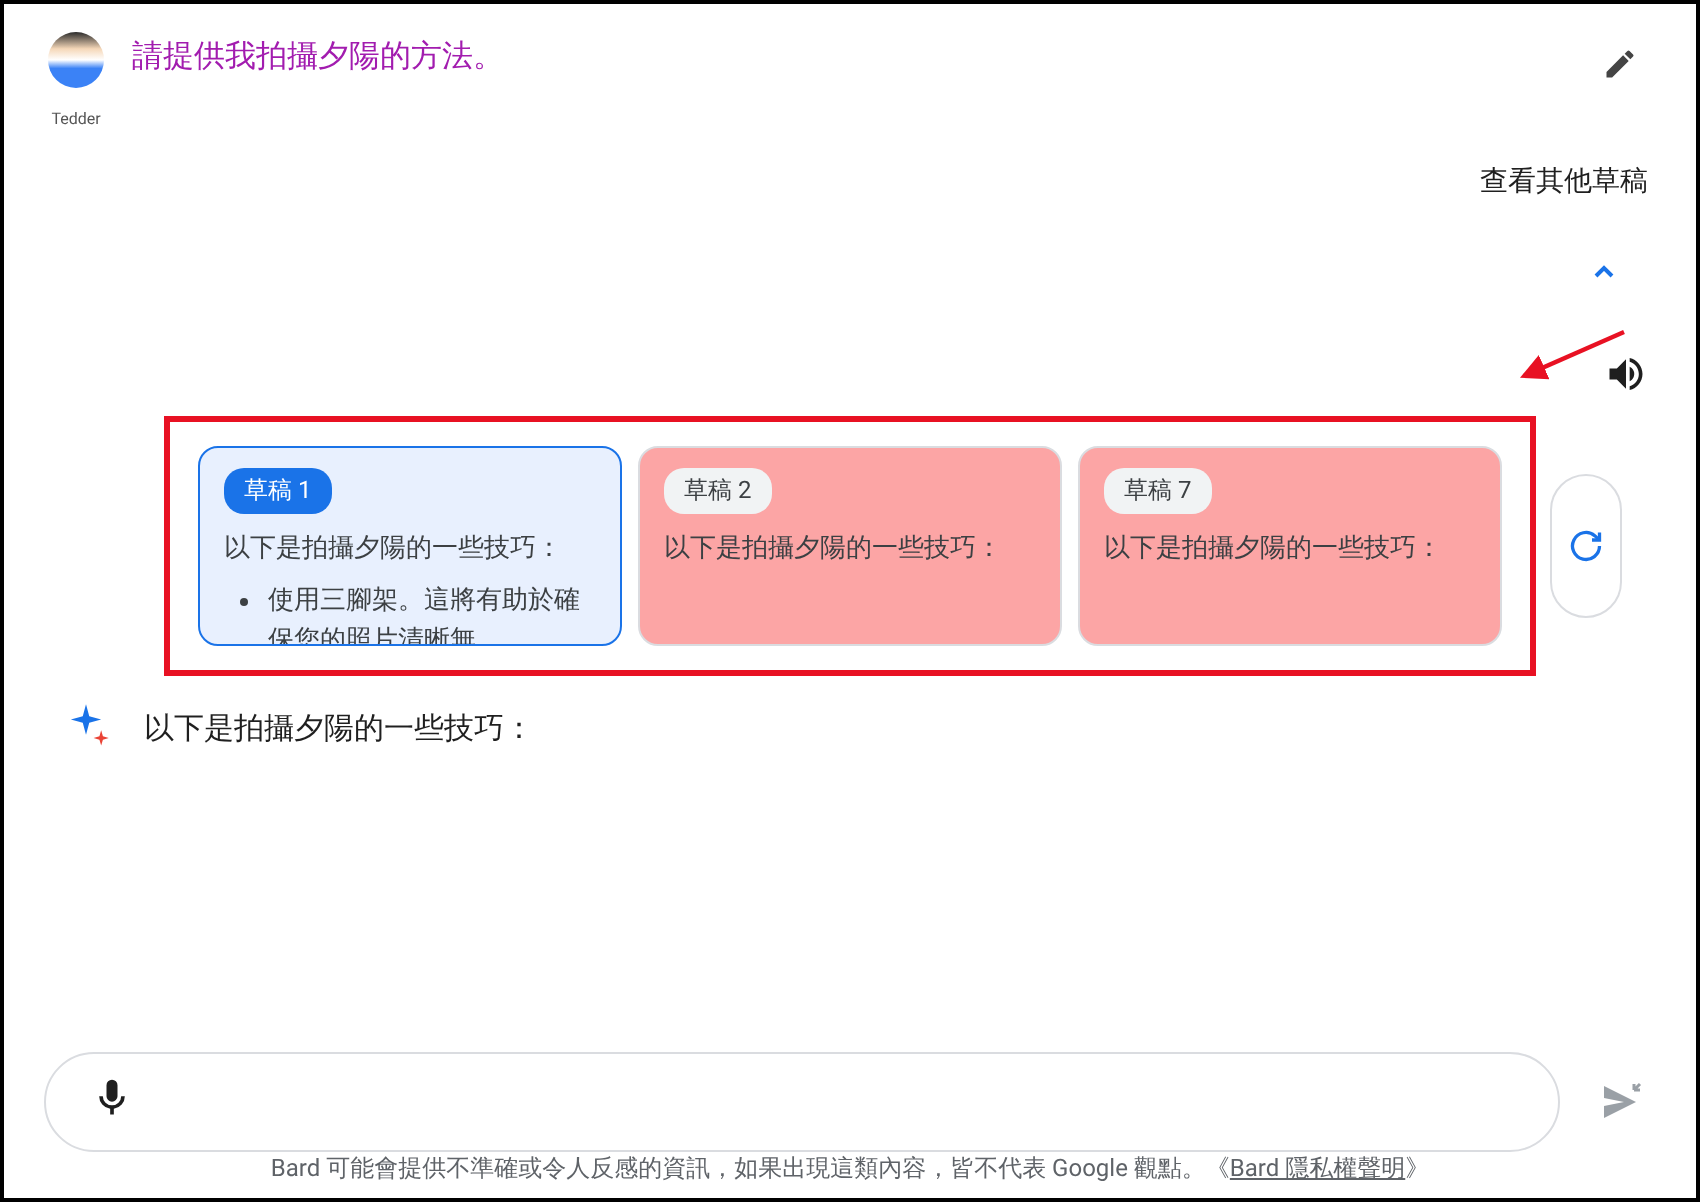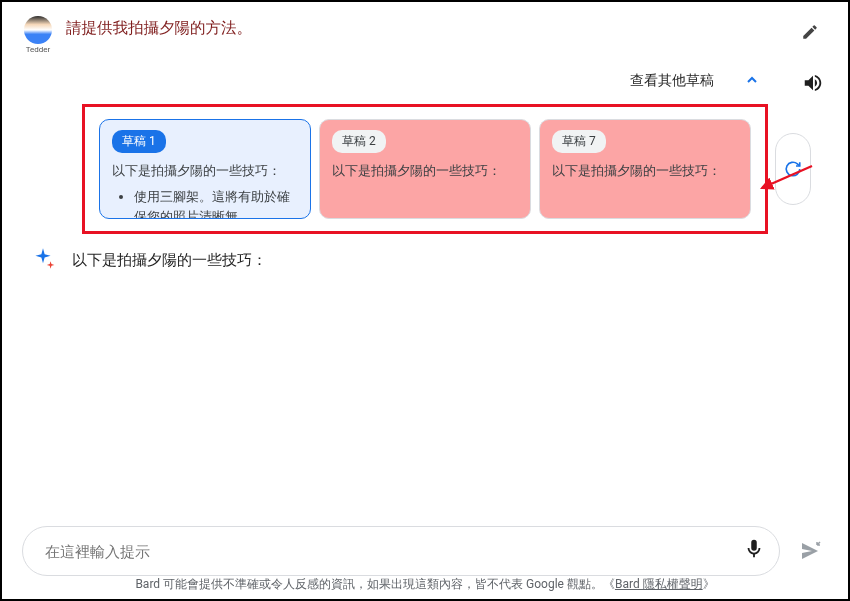--- a/index.html
+++ b/index.html
@@ -26,43 +26,44 @@
       height: 28px;
       border-radius: 50%;
       background: linear-gradient(180deg, #2b2b2b 0%, #f5d7b8 30%, #fff 50%, #3b82f6 65%);
       flex-shrink: 0;
       margin-top: 2px;
     }
     .avatar-label {
       font-size: 8px;
       color: #555;
       text-align: center;
-      margin-top: 1px;
+      margin-top: 11px;
     }
     .avatar-wrap { display: flex; flex-direction: column; align-items: center; width: 32px; }
     .prompt-text {
       flex: 1;
       font-size: 15.5px;
-      color: #7f1d1d;
+      color: #a21caf;
       padding-top: 4px;
     }
     .edit-icon {
       width: 36px; height: 36px;
       display: flex; align-items: center; justify-content: center;
       border-radius: 50%;
       cursor: pointer;
       color: #444;
     }
     .drafts-bar {
       display: flex;
       justify-content: flex-end;
-      align-items: flex-start;
+      align-items: flex-end;
       gap: 28px;
       padding-right: 4px;
       margin-bottom: 6px;
+      flex-direction: column;
     }
     .view-other {
       color: #1f1f1f;
       font-size: 14px;
       font-weight: 500;
       cursor: pointer;
     }
     .collapse-icon { color: #1a73e8; cursor: pointer; font-size: 16px; font-weight: bold; margin: 0 14px 0 2px; }
     .speaker-icon { cursor: pointer; color: #1f1f1f; }
     .red-box {
@@ -269,21 +270,20 @@
     </div>
     <div class="response-body">
       <p>以下是拍攝夕陽的一些技巧：</p>
     </div>
   </div>
 </div>
 
 <div class="bottom-area">
   <div class="input-row">
     <div class="input-pill">
-      <input class="input-field" placeholder="在這裡輸入提示" style="">
       <span class="mic-icon">
         <svg width="22" height="22" viewBox="0 0 24 24" fill="currentColor">
             <path d="M12 14a3 3 0 0 0 3-3V5a3 3 0 1 0-6 0v6a3 3 0 0 0 3 3zm5-3a5 5 0 0 1-10 0H5a7 7 0 0 0 6 6.92V21h2v-3.08A7 7 0 0 0 19 11h-2z"></path>
           </svg>
       </span>
     </div>
     <div class="send-icon">
       <svg width="24" height="24" viewBox="0 0 24 24" fill="none" stroke="#9aa0a6" stroke-width="2">
           <path d="M4 20l16-8L4 4v6l10 2-10 2v6z" fill="#9aa0a6" stroke="none"></path>
           <path d="M19 6l3-3M19 6l3 0M19 6l0-3" stroke="#9aa0a6" stroke-width="1.5"></path>

